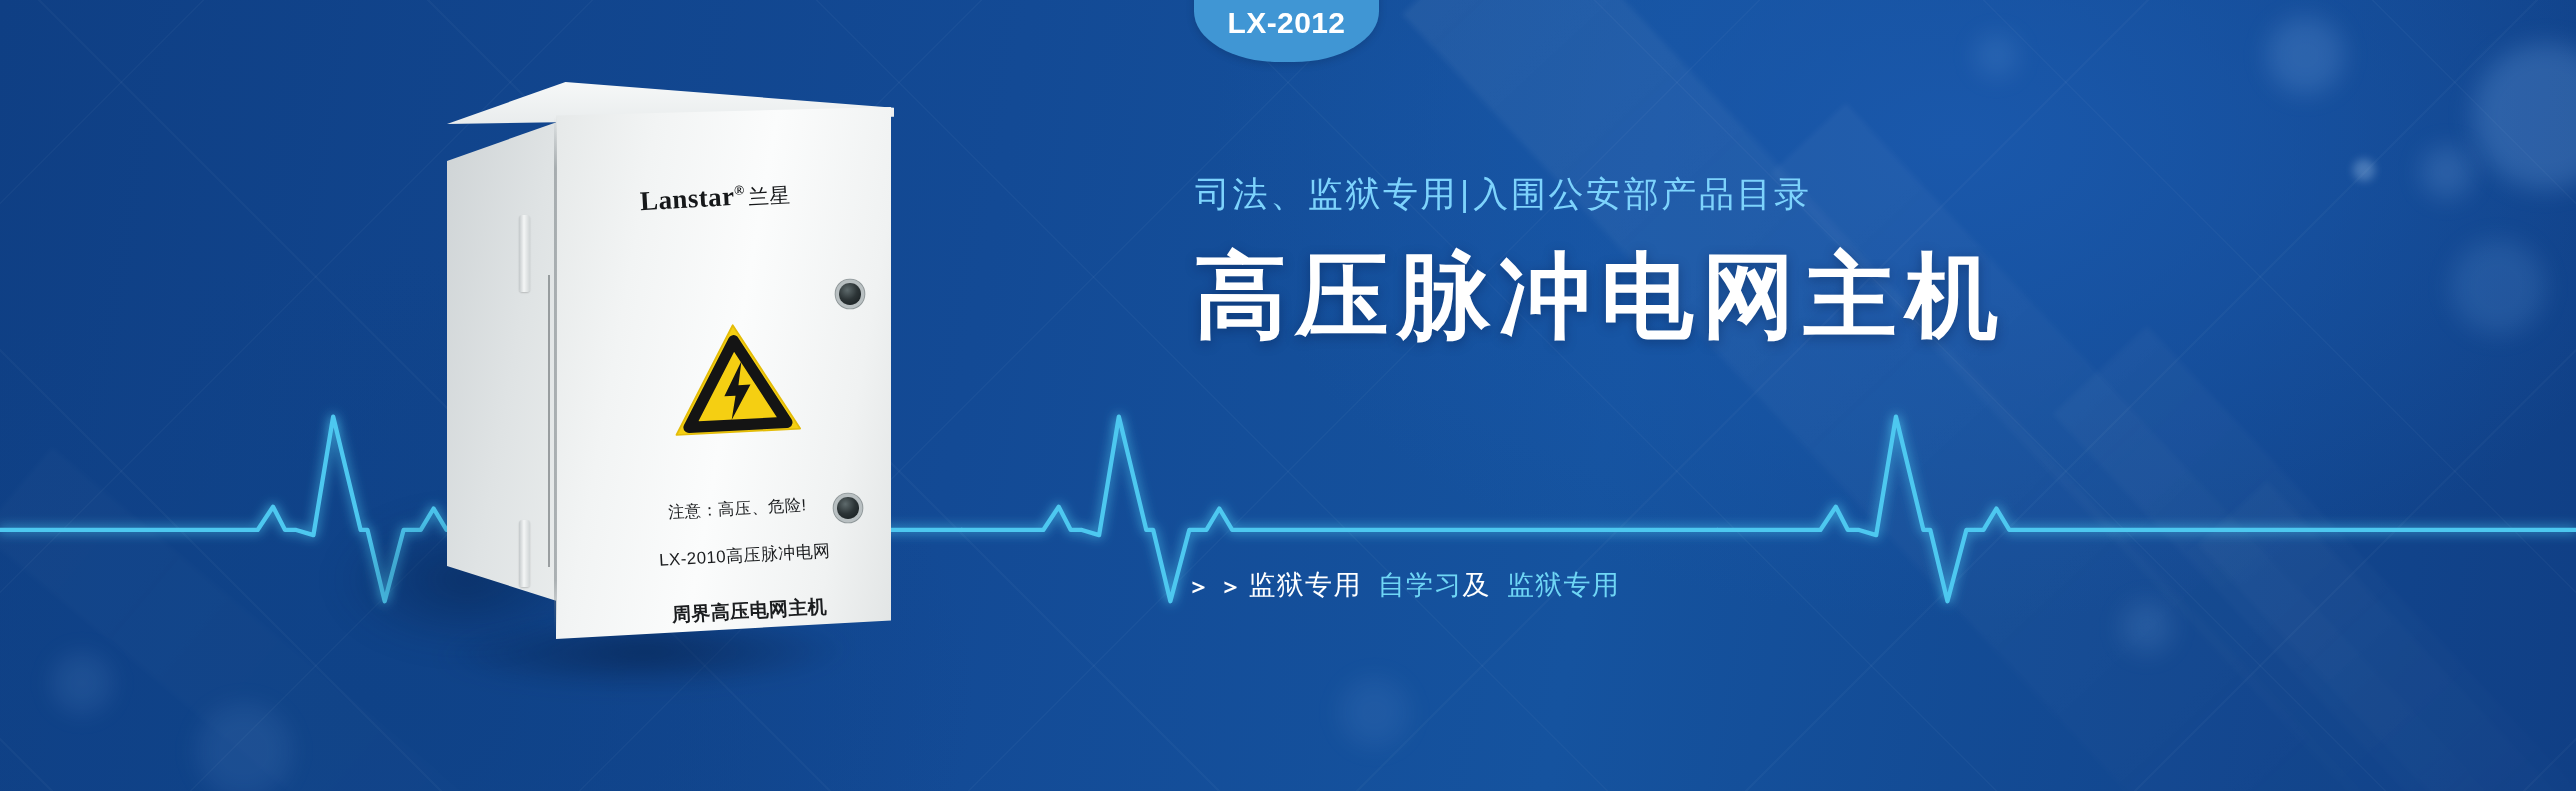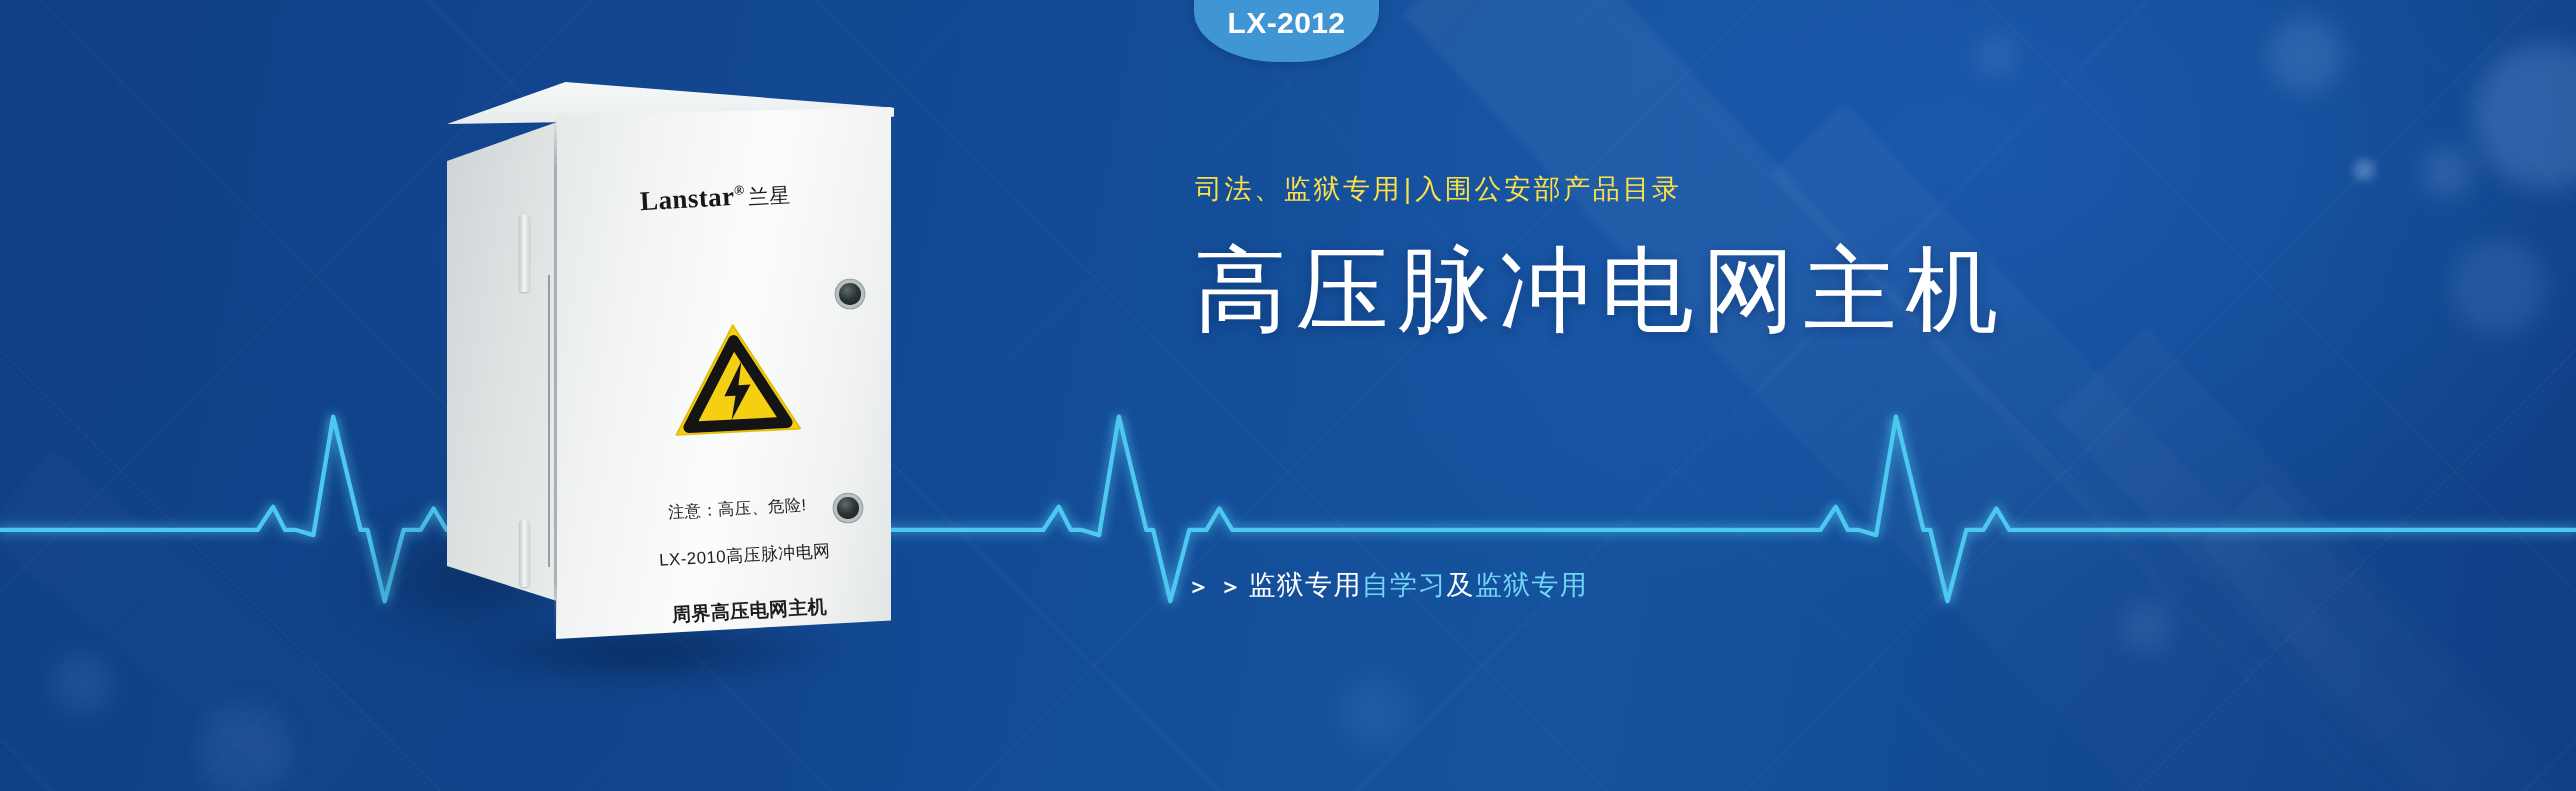--- a/index.html
+++ b/index.html
@@ -206,34 +206,34 @@
     color: #ffffff;
     font-size: 30px;
     font-weight: bold;
     letter-spacing: 0.4px;
     padding-bottom: 22px;
   }
 
   .subtitle {
     position: absolute;
     left: 1195px; top: 171px;
-    color: #fde047;
-    font-size: 27px;
+    color: #7dd3fc;
+    font-size: 35px;
     letter-spacing: 2.6px;
     white-space: nowrap;
     text-align: center;
   }
   .subtitle .bar { padding: 0 1.7px; }
 
   .headline {
     position: absolute;
-    left: 1194px; top: 244px;
+    left: 1194px; top: 250px;
     color: #ffffff;
     font-size: 93px;
-    font-weight: normal;
+    font-weight: bold;
     letter-spacing: 8.6px;
     line-height: 1;
     white-space: nowrap;
     text-shadow: 0 2.6px 12px rgba(0,20,60,.35);
   }
 
   .tagline {
     position: absolute;
     left: 1195px; top: 434px;
     color: #f0f5fb;
@@ -249,21 +249,21 @@
     letter-spacing: 1.3px;
     white-space: nowrap;
     color: #ffffff;
   }
   .feature .chev {
     color: #ffffff;
     font-weight: bold;
     margin-right: 5.2px;
     font-size: 23px;
   }
-  .feature .hl { color: #6fd6f5; }
+  .feature .hl { color: #6fd6f5; margin-left: 16px; }
 </style>
 </head>
 <body>
 
 <div class="banner">
 
   <div class="bg-base"></div>
   <div class="bg-diamond"></div>
 
   <div class="bg-ribbons">

